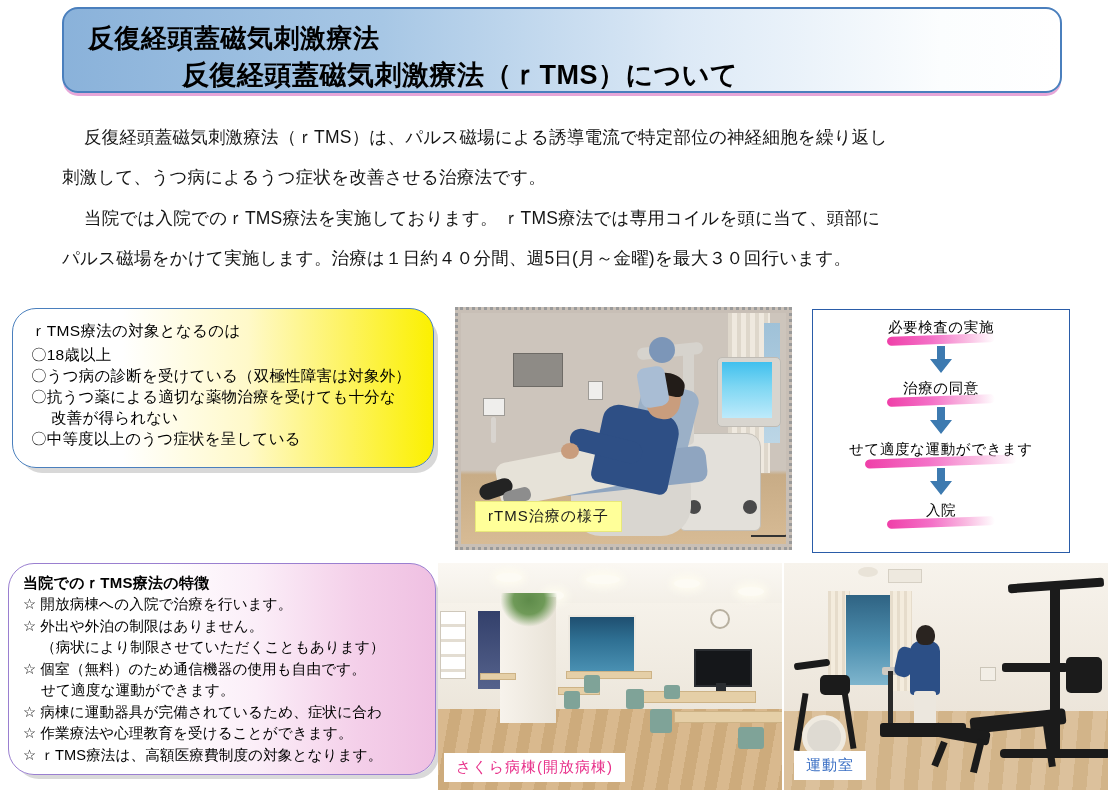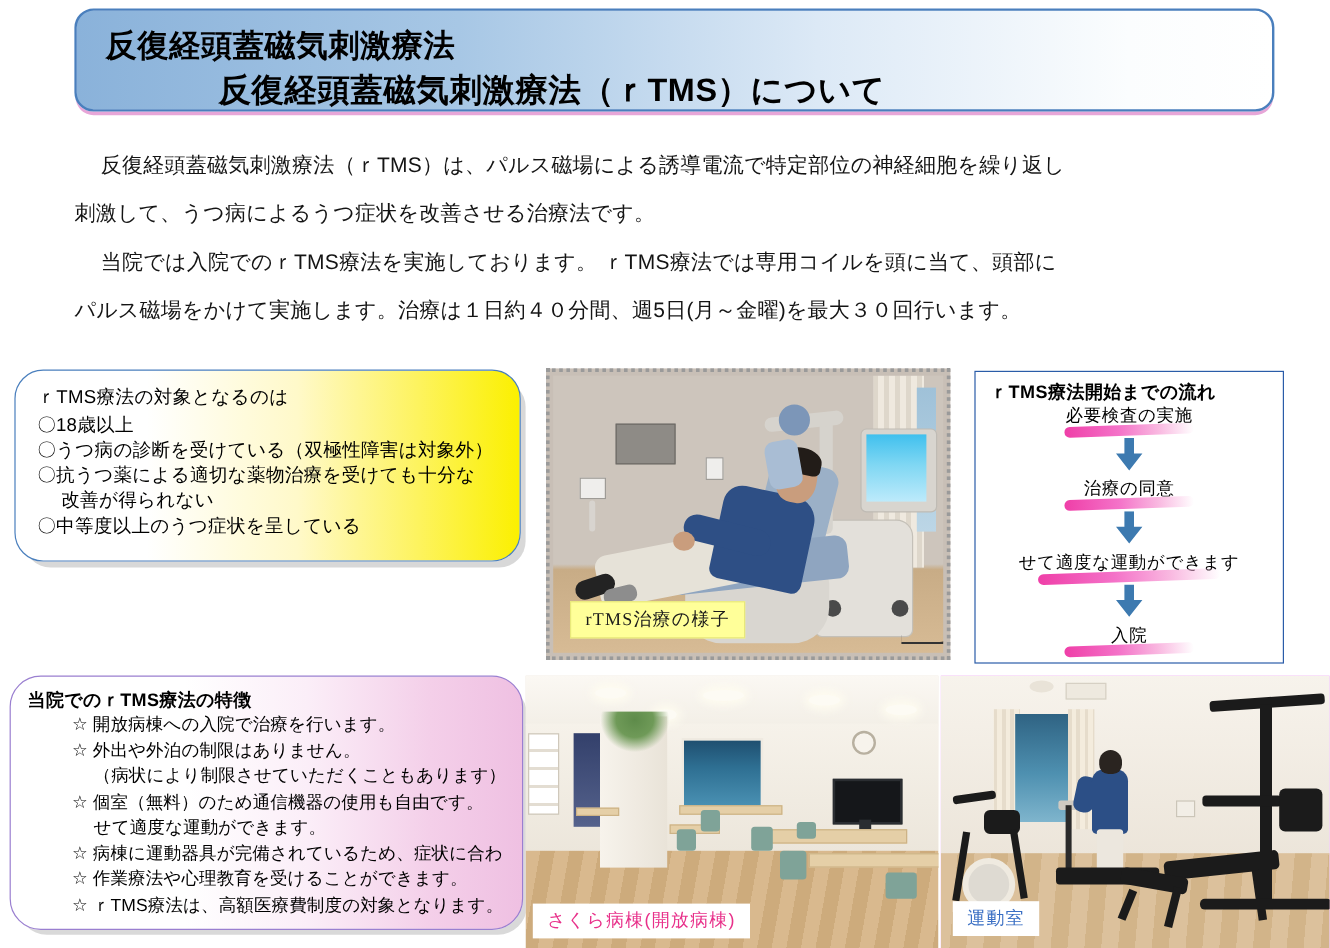--- a/index.html
+++ b/index.html
@@ -99,21 +99,20 @@
     box-sizing: border-box;
     border: 3px dotted #9a9a9a;
     background: #c8bfb6;
     overflow: hidden;
   }
   .photo-rtms-inner {
     position: absolute;
     inset: 3px;
     overflow: hidden;
     background: linear-gradient(to bottom, #cdc5bc 0%, #cdc5bc 68%, #c8ac86 70%, #d7bb95 100%);
-    font-family: Liberation Serif, serif;
   }
   
   .wall-panel {
     position: absolute;
     left: 52px; top: 40px;
     width: 48px; height: 32px;
     background: #8e8b86;
     border: 1px solid #6e6b66;
   }
   .wall-switch-a {
@@ -316,21 +315,20 @@
     font-size: 15px;
     font-weight: bold;
     letter-spacing: 0.3px;
     margin-bottom: 1px;
   }
   .features-item {
     font-size: 14.6px;
     line-height: 21.5px;
     letter-spacing: 0.1px;
     white-space: nowrap;
-    margin-left: 37px;
   }
   .features-item.indent { padding-left: 18px; }
 
   
   .photo-ward {
     position: absolute;
     left: 438px;
     top: 563px;
     width: 344px;
     height: 227px;
@@ -559,21 +557,20 @@
     <div class="p-hair"></div>
     <div class="p-foot"></div>
     <div class="p-sock"></div>
     <div class="mach-coil"></div>
 
     <div class="caption caption-rtms">rTMS治療の様子</div>
   </div>
 </div>
 
 <div class="flow-box">
-  <div class="flow-title">ｒTMS療法開始までの流れ</div>
 
   <div class="flow-step">
     <span>必要検査の実施</span>
     <span class="hl"></span>
   </div>
   <div class="flow-arrow">
     <svg width="26" height="28" viewBox="0 0 26 28" aria-hidden="true">
       <polygon points="9,0 17,0 17,13 24,13 13,27 2,13 9,13" fill="#3d7ab0"></polygon>
     </svg>
   </div>

